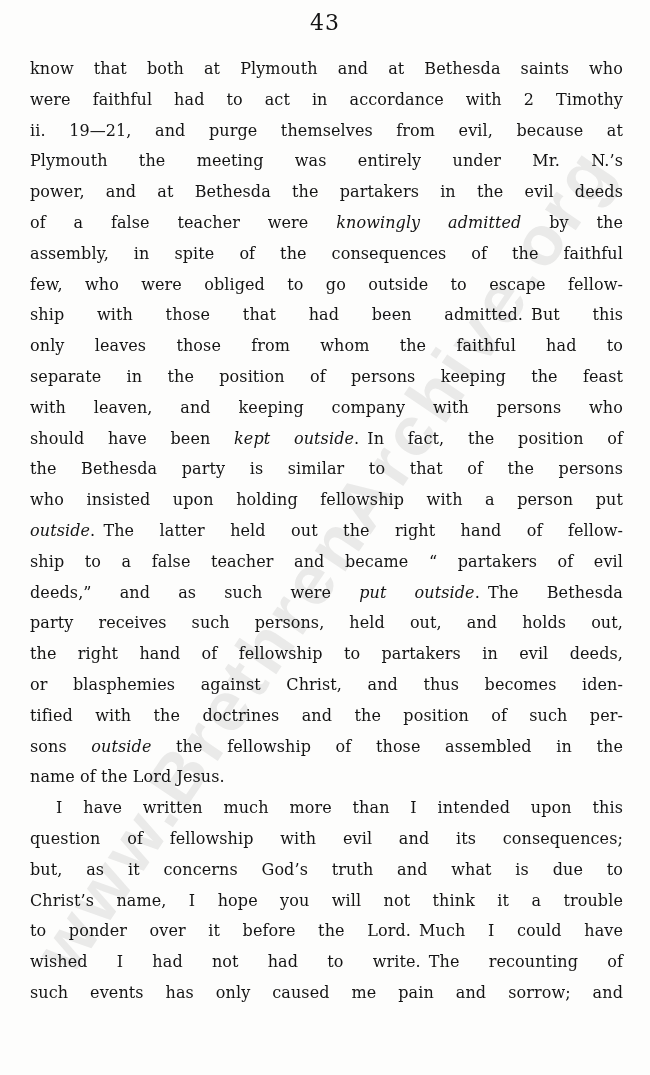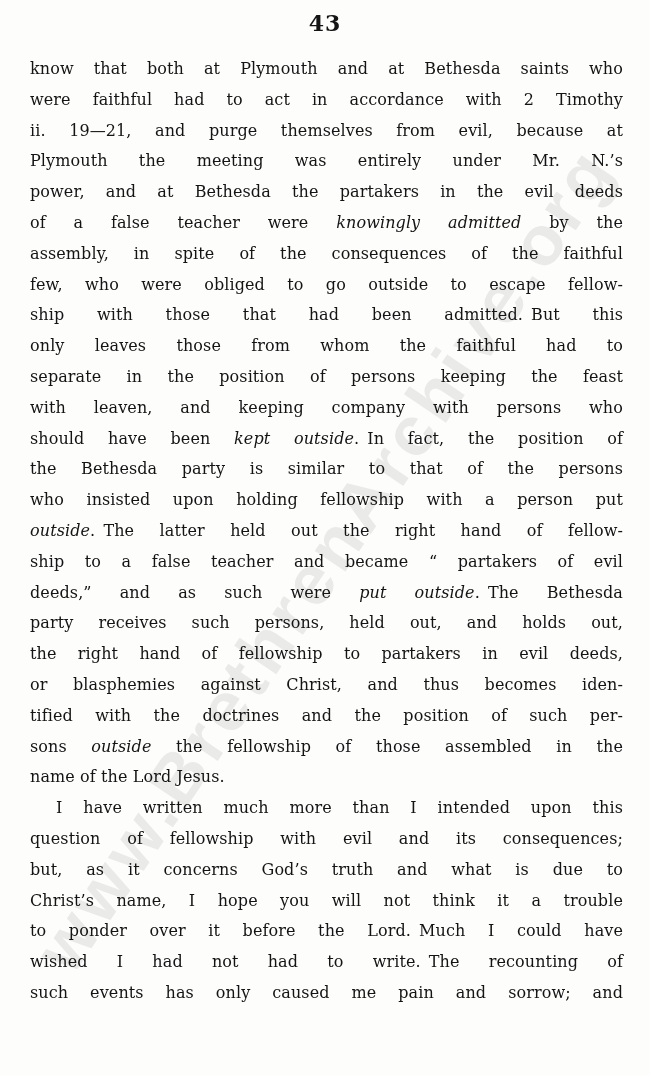--- a/index.html
+++ b/index.html
@@ -30,21 +30,21 @@
     z-index: 0;
     user-select: none;
   }
   .page-number {
     position: absolute;
     top: 10px;
     left: 0;
     width: 100%;
     text-align: center;
     font-size: 22px;
-    font-weight: bold;
+    font-weight: normal;
     letter-spacing: 1px;
     z-index: 1;
   }
   .text-block {
     position: absolute;
     top: 54px;
     left: 30px;
     right: 27px;
     z-index: 1;
     font-size: 16px;

